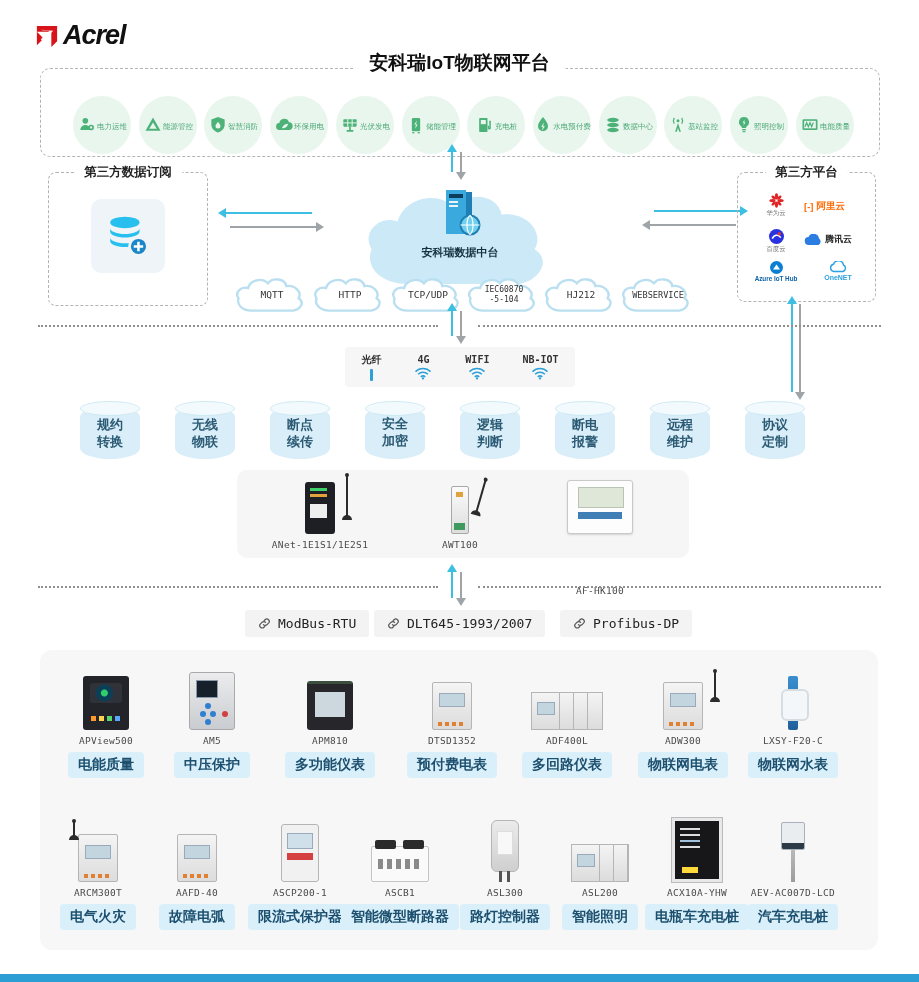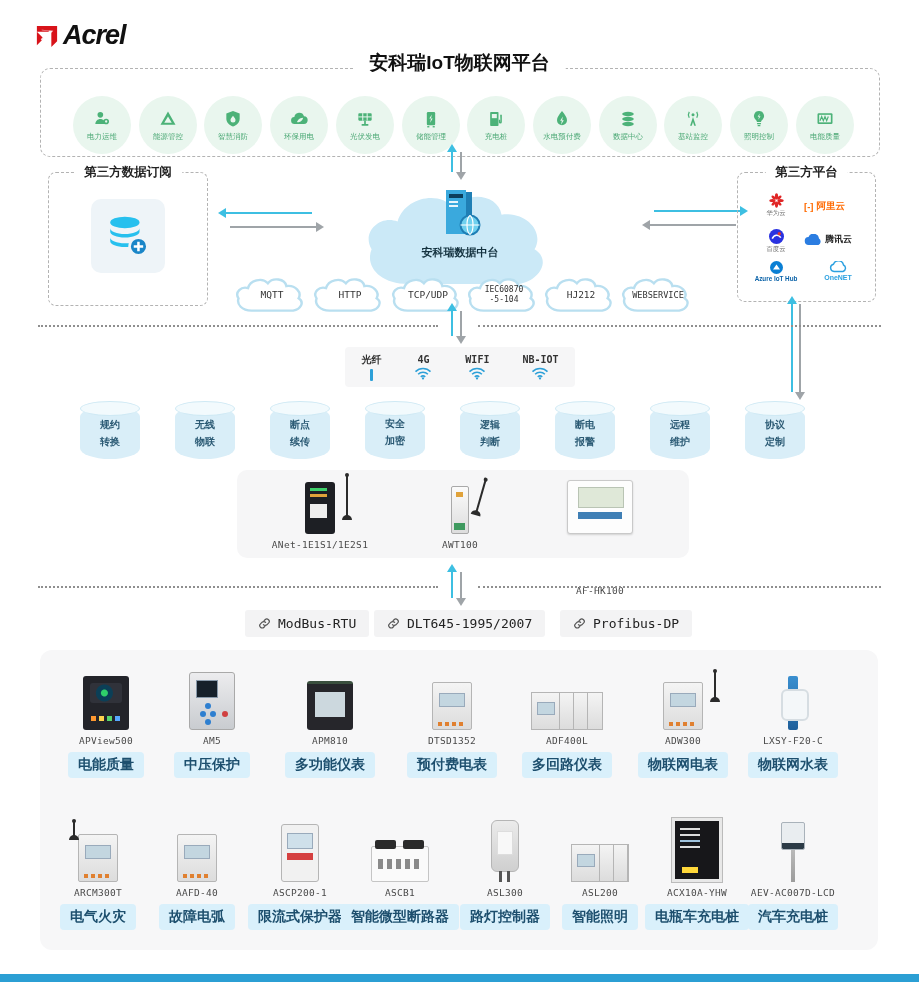--- a/index.html
+++ b/index.html
@@ -15,21 +15,21 @@
     background:#fff;padding:0 16px;font-size:19px;font-weight:bold;color:#111;
     white-space:nowrap;z-index:6;}
 
   
   .dashed-box{position:absolute;border:1px dashed #b3b3b3;border-radius:10px;background:transparent;}
   .box-title{position:absolute;top:-9px;left:50%;transform:translateX(-50%);background:#fff;
     padding:0 10px;font-weight:bold;font-size:12.5px;color:#222;white-space:nowrap;}
 
   
   .app-icon{position:absolute;top:96px;width:58px;height:58px;border-radius:50%;
-    background:#e9f6ee;display:flex;flex-direction:column;align-items:center;justify-content:center;}
+    background:#e9f6ee;display:flex;flex-direction:row;align-items:center;justify-content:center;}
   .app-icon svg{width:20px;height:20px;}
   .app-label{font-size:7.5px;color:#4aa874;margin-top:3px;white-space:nowrap;}
 
   
   .hl{position:absolute;height:2px;}
   .vl{position:absolute;width:2px;}
   .cyan{background:#3dbfe2;color:#3dbfe2;}
   .gray{background:#9fa4a8;color:#9fa4a8;}
   .head-l{position:absolute;left:-8px;top:-4px;width:0;height:0;
     border-top:5px solid transparent;border-bottom:5px solid transparent;border-right:8px solid;}
@@ -75,21 +75,21 @@
   .net-label{font-size:10px;font-weight:bold;color:#333;
     font-family:"DejaVu Sans Mono","Liberation Mono",monospace;}
   .fiber-bar{width:3px;height:12px;background:#2da0d8;border-radius:1px;}
 
   
   .cyl{position:absolute;top:401px;width:60px;height:58px;}
   .cyl::before{content:"";position:absolute;top:5px;left:0;width:60px;height:53px;
     background:#d9eef8;border-radius:30px/11px;}
   .cyl::after{content:"";position:absolute;top:0;left:0;width:60px;height:15px;background:#f2fafd;
     border:1px solid #cfe9f4;border-radius:50%;box-sizing:border-box;}
-  .cyl-text{position:absolute;z-index:1;top:15px;width:100%;text-align:center;font-size:10px;
+  .cyl-text{position:absolute;z-index:1;top:15px;width:100%;text-align:center;font-size:13px;
     font-weight:bold;color:#2b5a74;line-height:17px;}
   .cyl-text span{display:block;}
 
   
   .gray-panel{position:absolute;background:#f6f6f7;border-radius:10px;}
 
   
   .gw,.dev{position:absolute;display:flex;flex-direction:column;align-items:center;}
   .gw{width:140px;}
   .dev{width:110px;}
@@ -586,21 +586,21 @@
         <path d="M10 14a4.5 4.5 0 0 0 6.4.4l3-3a4.5 4.5 0 0 0-6.4-6.4l-1.7 1.7"></path>
         <path d="M14 10a4.5 4.5 0 0 0-6.4-.4l-3 3a4.5 4.5 0 0 0 6.4 6.4l1.7-1.7"></path>
       </svg>
     <span>ModBus-RTU</span>
   </div>
   <div class="ptag" style="left:374px;">
     <svg width="13" height="13" viewBox="0 0 24 24" fill="none" stroke="#555" stroke-width="2.2" stroke-linecap="round">
         <path d="M10 14a4.5 4.5 0 0 0 6.4.4l3-3a4.5 4.5 0 0 0-6.4-6.4l-1.7 1.7"></path>
         <path d="M14 10a4.5 4.5 0 0 0-6.4-.4l-3 3a4.5 4.5 0 0 0 6.4 6.4l1.7-1.7"></path>
       </svg>
-    <span>DLT645-1995/2007</span>
+    <span>DLT645-1993/2007</span>
   </div>
   <div class="ptag" style="left:560px;">
     <svg width="13" height="13" viewBox="0 0 24 24" fill="none" stroke="#555" stroke-width="2.2" stroke-linecap="round">
         <path d="M10 14a4.5 4.5 0 0 0 6.4.4l3-3a4.5 4.5 0 0 0-6.4-6.4l-1.7 1.7"></path>
         <path d="M14 10a4.5 4.5 0 0 0-6.4-.4l-3 3a4.5 4.5 0 0 0 6.4 6.4l1.7-1.7"></path>
       </svg>
     <span>Profibus-DP</span>
   </div>
 
   <div class="gray-panel" style="left:40px;top:650px;width:838px;height:300px;border-radius:12px;background:#f7f7f8;"></div>

